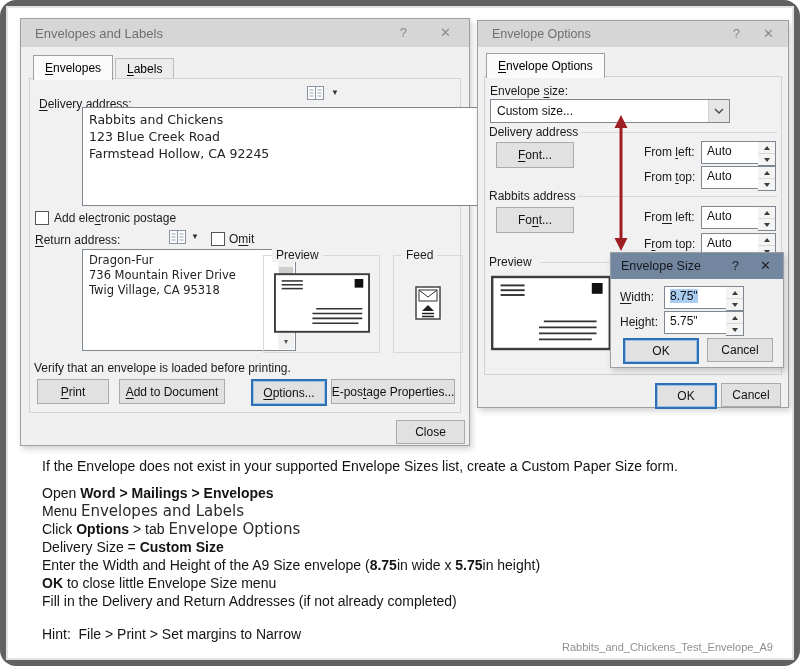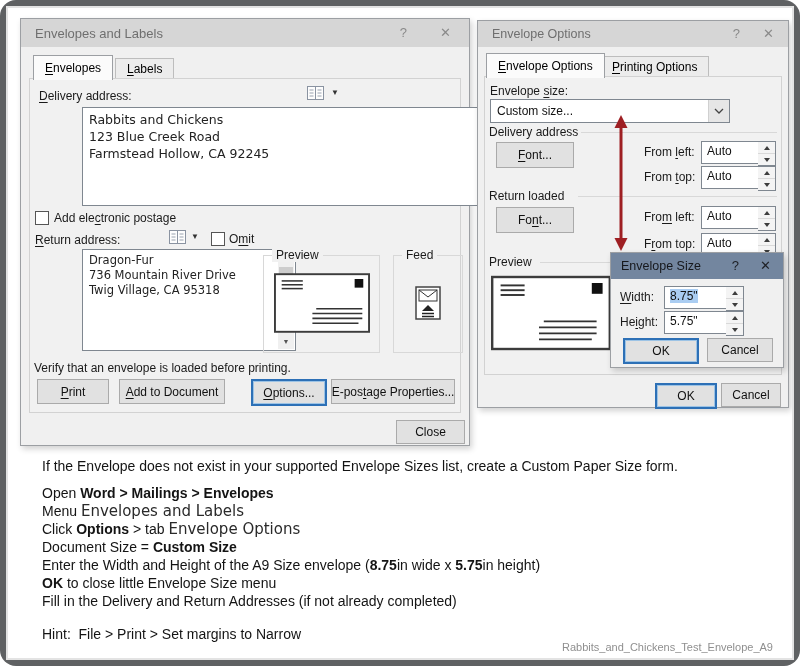--- a/index.html
+++ b/index.html
@@ -78,21 +78,21 @@
     <div class="titlebar">
       <span class="ttl">Envelopes and Labels</span>
       <span class="tb-ico" style="right:62px;">?</span>
       <span class="tb-ico" style="right:18px;">✕</span>
     </div>
 
     <div class="tab active" style="left:12px;top:36px;"><u>E</u>nvelopes</div>
     <div class="tab" style="left:94px;top:39px;"><u>L</u>abels</div>
     <div class="tabpage" style="left:8px;top:59px;width:430px;height:333px;"></div>
 
-    <span class="lbl" style="left:18px;top:70px;"><u>D</u>elivery address:</span>
+    <span class="lbl" style="left:18px;top:78px;"><u>D</u>elivery address:</span>
     <span style="position:absolute;left:285px;top:66px;">
       <svg width="19" height="16" viewBox="0 0 19 16">
         <rect x="1.5" y="1.5" width="16" height="13" fill="#fdfdfd" stroke="#8a93a1"></rect>
         <line x1="9.5" y1="1.5" x2="9.5" y2="14.5" stroke="#8a93a1"></line>
         <line x1="3.5" y1="5" x2="7.5" y2="5" stroke="#9aa3b0"></line>
           <line x1="3.5" y1="8" x2="7.5" y2="8" stroke="#9aa3b0"></line>
           <line x1="3.5" y1="11" x2="7.5" y2="11" stroke="#9aa3b0"></line>
         <line x1="11.5" y1="5" x2="15.5" y2="5" stroke="#9aa3b0"></line>
           <line x1="11.5" y1="8" x2="15.5" y2="8" stroke="#9aa3b0"></line>
           <line x1="11.5" y1="11" x2="15.5" y2="11" stroke="#9aa3b0"></line>
@@ -187,21 +187,20 @@
   </div>
 
   <div class="dlg" style="left:477px;top:20px;width:310px;height:386px;">
     <div class="titlebar" style="height:26px;">
       <span class="ttl" style="top:6px;font-size:12.5px;">Envelope Options</span>
       <span class="tb-ico" style="right:48px;top:5px;">?</span>
       <span class="tb-ico" style="right:14px;top:5px;">✕</span>
     </div>
 
     <div class="tab active" style="left:8px;top:32px;"><u>E</u>nvelope Options</div>
-    <div class="tab" style="left:122px;top:35px;"><u>P</u>rinting Options</div>
     <div class="tabpage" style="left:6px;top:55px;width:296px;height:297px;"></div>
 
     <span class="lbl" style="left:12px;top:63px;">Envelope <u>s</u>ize:</span>
     <div class="combo" style="left:12px;top:78px;width:238px;height:22px;">
       <span class="val">Custom size...</span>
       <span class="cbtn">
         <svg width="10" height="6" viewBox="0 0 10 6">
             <polyline points="1,1 5,5 9,1" fill="none" stroke="#444" stroke-width="1.3"></polyline>
           </svg>
       </span>
@@ -228,21 +227,21 @@
     </div>
     <div class="spinner" style="left:280px;top:145px;height:23px;">
       <span class="sp">
           <span class="tri-up"></span>
         </span>
       <span class="sp">
           <span class="tri-dn"></span>
         </span>
     </div>
 
-    <span class="lbl" style="left:11px;top:168px;">Return loaded</span>
+    <span class="lbl" style="left:11px;top:168px;">Rabbits address</span>
     <div class="group-line" style="left:100px;top:175px;width:199px;"></div>
     <div class="btn" style="left:18px;top:186px;width:76px;height:24px;">Fo<u>n</u>t...</div>
     <span class="lbl" style="left:166px;top:189px;">Fro<u>m</u> left:</span>
     <div class="spinfield" style="left:223px;top:185px;width:57px;height:21px;">
       <span class="sval">Auto</span>
     </div>
     <div class="spinner" style="left:280px;top:185px;height:23px;">
       <span class="sp">
           <span class="tri-up"></span>
         </span>
@@ -328,21 +327,21 @@
 
     <div class="btn focus" style="left:12px;top:85px;width:72px;height:22px;">OK</div>
     <div class="btn" style="left:96px;top:85px;width:64px;height:22px;">Cancel</div>
   </div>
 
   <div class="instructions">
     <div class="iline first"><span>If the Envelope does not exist in your supported Envelope Sizes list, create a Custom Paper Size form.</span></div>
     <div class="iline"><span>Open </span><span class="seg-bold">Word &gt; Mailings &gt; Envelopes</span></div>
     <div class="iline"><span>Menu </span><span class="seg-ui">Envelopes and Labels</span></div>
     <div class="iline"><span>Click </span><span class="seg-bold">Options</span><span> &gt; tab </span><span class="seg-ui">Envelope Options</span></div>
-    <div class="iline"><span>Document Size = </span><span class="seg-bold">Custom Size</span></div>
+    <div class="iline"><span>Delivery Size = </span><span class="seg-bold">Custom Size</span></div>
     <div class="iline"><span>Enter the Width and Height of the A9 Size envelope (</span><span class="seg-bold">8.75</span><span>in wide x </span><span class="seg-bold">5.75</span><span>in height)</span></div>
     <div class="iline"><span class="seg-bold">OK</span><span> to close little Envelope Size menu</span></div>
     <div class="iline"><span>Fill in the Delivery and Return Addresses (if not already completed)</span></div>
     <div class="iline hint"><span>Hint:  File &gt; Print &gt; Set margins to Narrow</span></div>
   </div>
 
   <div class="filename">Rabbits_and_Chickens_Test_Envelope_A9</div>
 
   <div class="frame"></div>
 </div>

